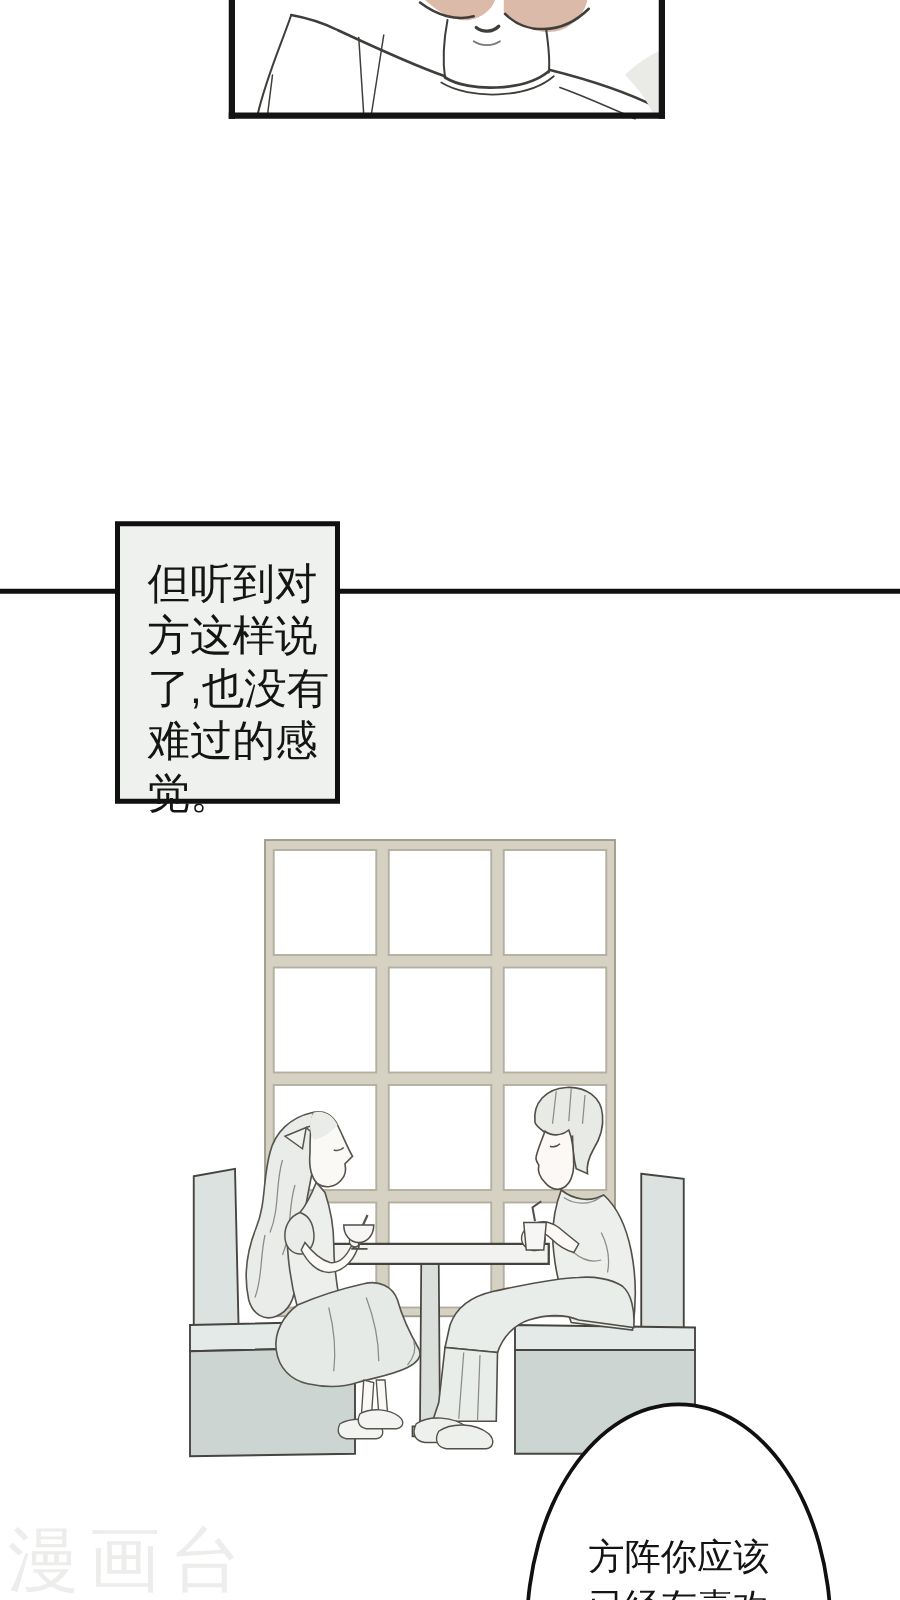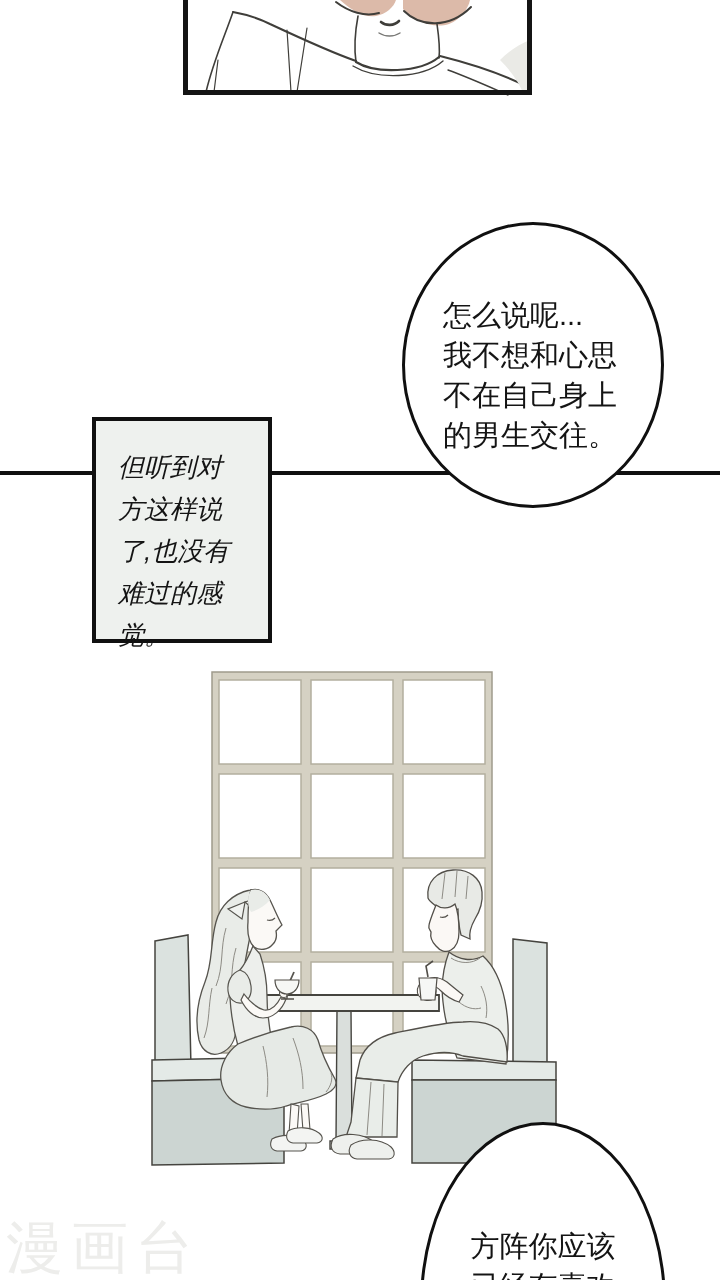--- a/index.html
+++ b/index.html
@@ -15,21 +15,21 @@
   }
   
   .panel-top{left:0;top:0;width:720px;height:96px;}
   
   .divider{left:0;top:471px;width:720px;height:4px;background:#101010;z-index:1;}
   
   .narration{
     left:92px;top:417px;width:172px;height:218px;
     border:4px solid #101010;background:#eef1ee;z-index:3;
   }
-  .narration .txt{position:absolute;left:22px;top:25px;font-size:26px;line-height:42px;font-style:italic;}
+  .narration .txt{position:absolute;left:22px;top:25px;font-size:34px;line-height:42px;}
   
   .bubble{background:#ffffff;border:3px solid #101010;border-radius:50%;}
   .b1{left:402px;top:222px;width:256px;height:280px;z-index:3;}
   .b1 .txt{position:absolute;left:38px;top:70px;font-size:29px;line-height:40px;}
   
   .b2{left:420px;top:1122px;width:240px;height:358px;z-index:4;}
   .b2 .txt{position:absolute;left:0;top:101px;width:100%;text-align:center;font-size:29px;line-height:40px;}
   
   .scene{left:130px;top:650px;z-index:1;}
   
@@ -73,26 +73,20 @@
       <path d="M500,60 C512,72 520,84 524,95 L530,95 L530,40 C519,44 508,52 500,60 Z" fill="#eaeae6"></path>
 
       <rect x="183" y="0" width="5" height="95" fill="#141414"></rect>
       <rect x="527" y="0" width="5" height="95" fill="#141414"></rect>
       <rect x="183" y="90" width="349" height="5" fill="#141414"></rect>
     </svg>
   </div>
 
   <div class="abs divider"></div>
 
-  <div class="abs bubble b1">
-    <div class="txt">怎么说呢...
-我不想和心思
-不在自己身上
-的男生交往。</div>
-  </div>
 
   <div class="abs narration">
     <div class="txt">但听到对
 方这样说
 了,也没有
 难过的感
 觉。</div>
   </div>
 
   <svg class="abs scene" width="460" height="528" viewBox="130 650 460 528">

